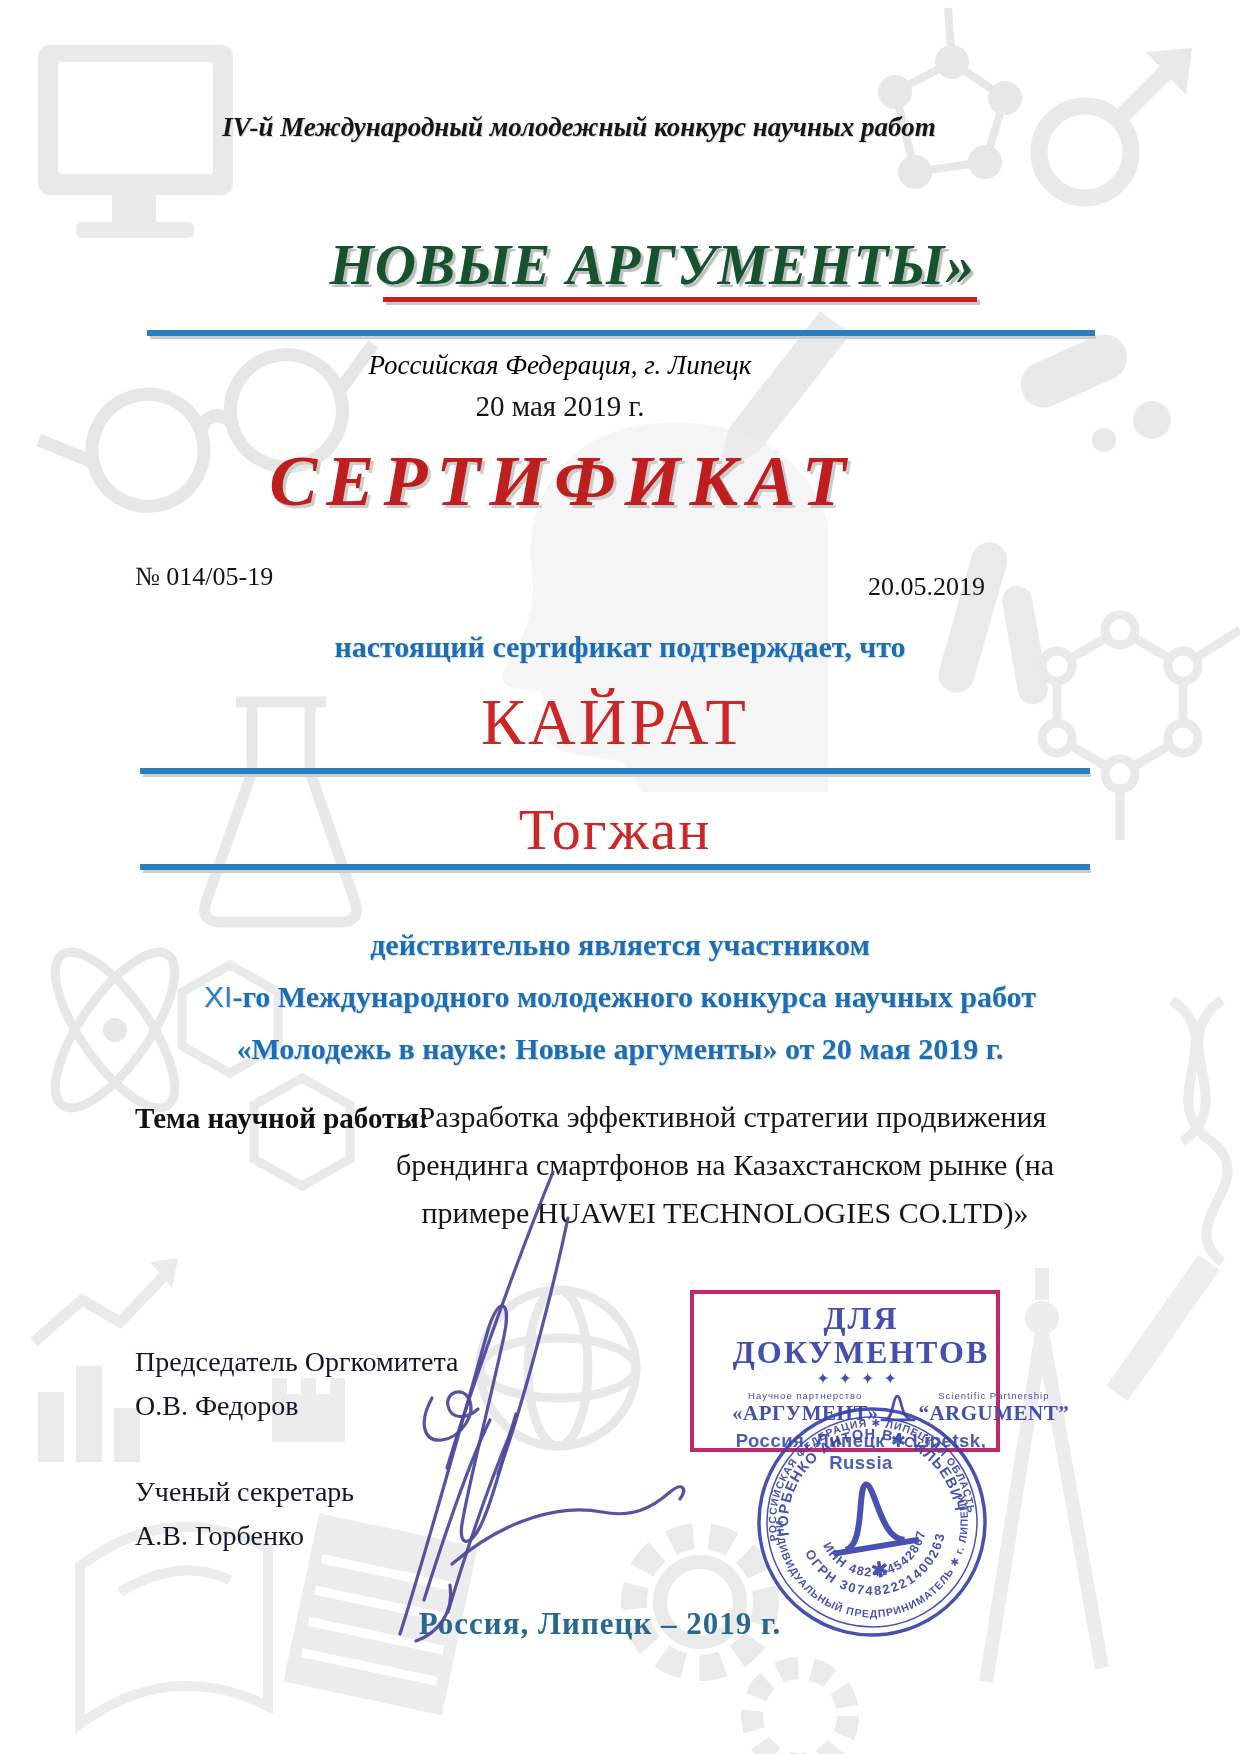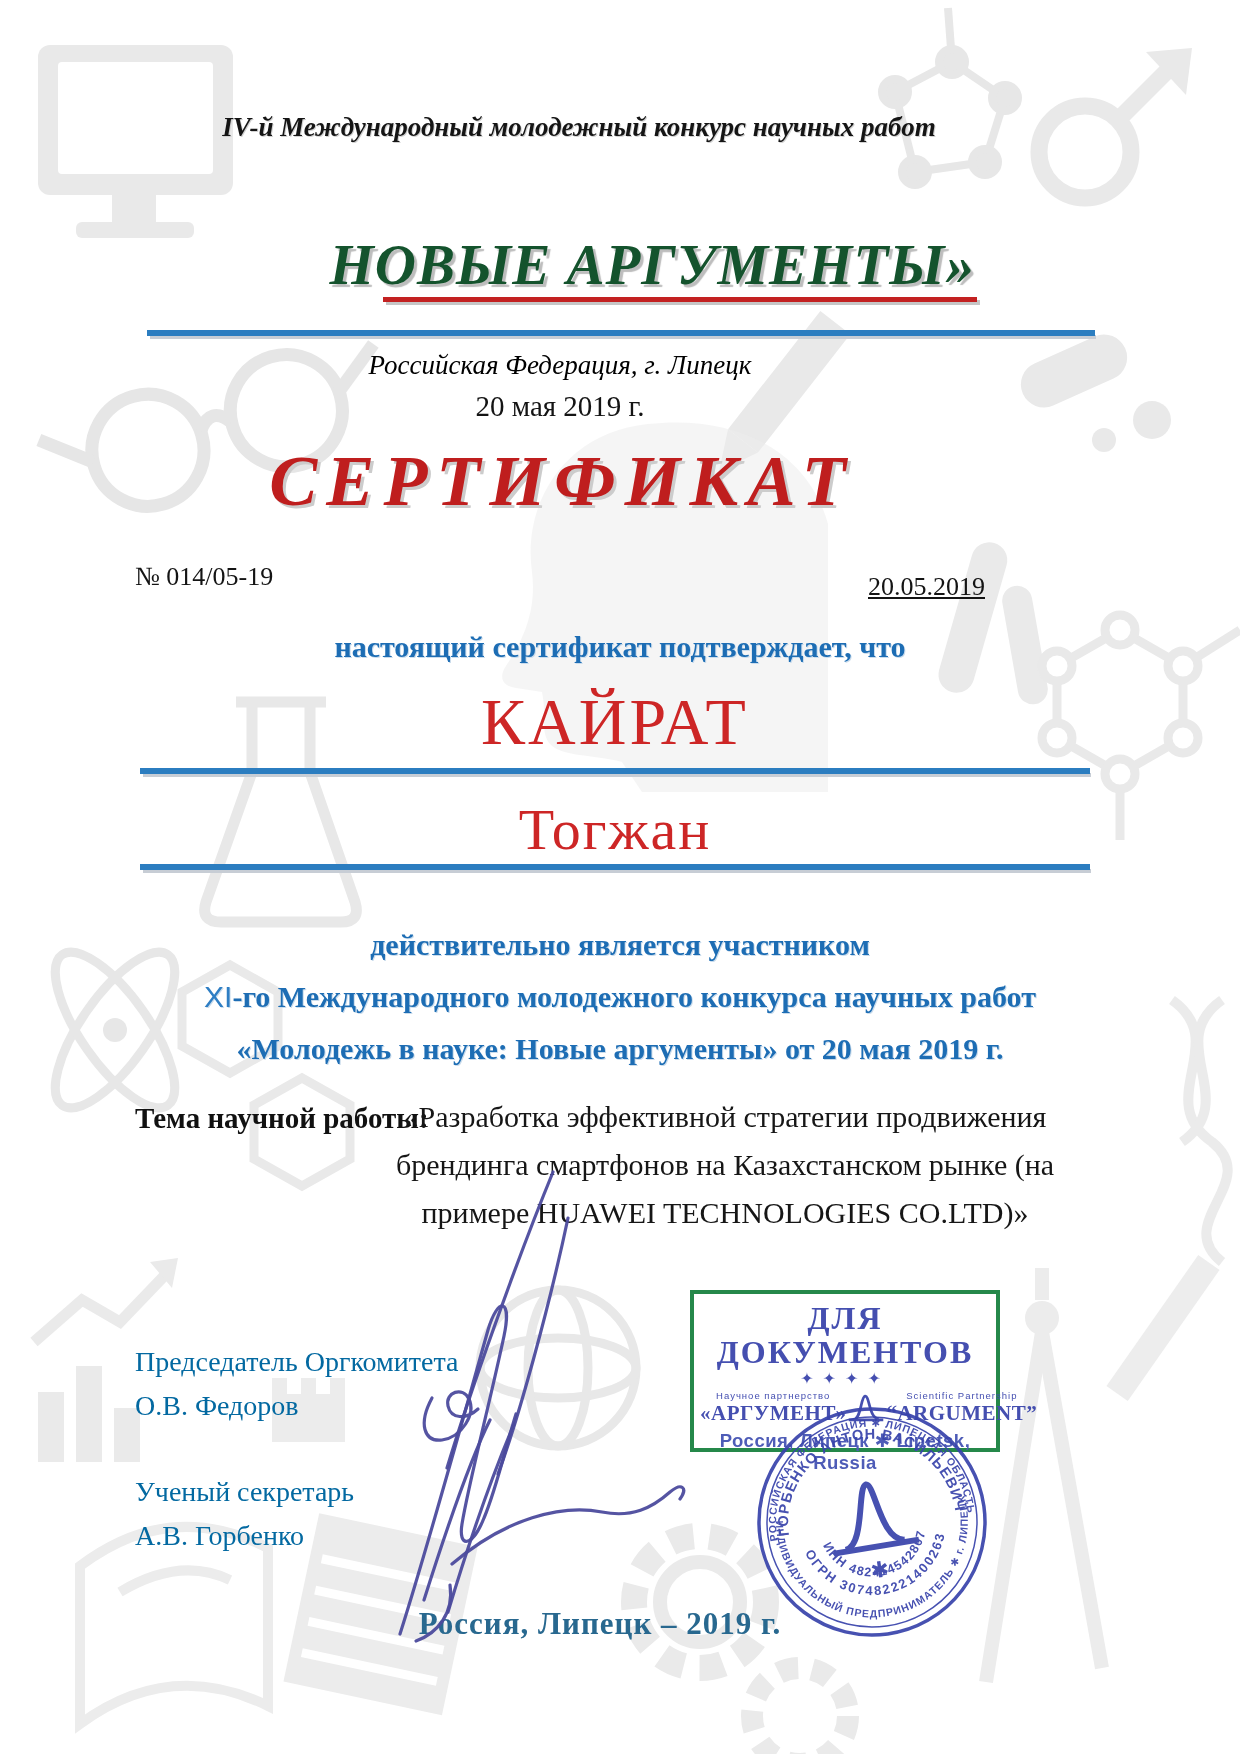--- a/index.html
+++ b/index.html
@@ -18,41 +18,41 @@
   .t2{top:232px;left:0;right:265px;text-align:right;font-size:57px;font-weight:bold;font-style:italic;
       color:#14532d;letter-spacing:1px;text-shadow:3px 3px 1px #bdbdbd;}
   .t2-underline{top:297px;left:383px;width:594px;height:5px;background:#c32121;box-shadow:3px 3px 0 #c6c6c6;}
   .rule{height:6px;background:#2b7dc0;box-shadow:2px 4px 0 -1px #c7cdd5;}
   .rule-top{top:330px;left:147px;right:145px;}
   .loc{top:350px;left:0;width:1120px;text-align:center;font-style:italic;font-size:27px;color:#000000;}
   .dt{top:390px;left:0;width:1120px;text-align:center;font-size:29px;color:#141414;}
   .cert{top:440px;left:0;width:1124px;text-align:center;font-size:72px;font-weight:bold;font-style:italic;
         color:#bf1e1e;letter-spacing:9px;text-shadow:3px 3px 0 #cccccc;}
   .num{top:562px;left:135px;font-size:26px;color:#141414;}
-  .cdate{top:572px;right:255px;font-size:26px;color:#141414;text-decoration:underline;}
+  .cdate{top:572px;right:255px;font-size:26px;color:#141414;}
   .blue-line{font-weight:bold;color:#1d6db4;font-size:30px;text-shadow:1px 1px 0 #cadcec;}
   .confirm{top:630px;left:0;width:1240px;text-align:center;}
   .surname{top:684px;left:0;width:1230px;text-align:center;font-size:66px;color:#cd2626;letter-spacing:3px;}
   .firstname{top:796px;left:0;width:1230px;text-align:center;font-size:58px;color:#cd2626;letter-spacing:2px;}
   .rule-n1{top:768px;left:140px;right:150px;}
   .rule-n2{top:864px;left:140px;right:150px;}
   .p1{top:928px;left:0;width:1240px;text-align:center;}
   .p2{top:980px;left:0;width:1240px;text-align:center;}
   .p3{top:1032px;left:0;width:1240px;text-align:center;}
   .xi{font-family:"Liberation Sans","DejaVu Sans",sans-serif;font-weight:400;color:#2e7ec4;}
   .topic-label{top:1102px;left:135px;font-size:29px;font-weight:bold;color:#111;}
   .topic-line{left:330px;width:790px;text-align:center;font-size:30px;color:#161616;}
   .tl1{top:1100px;}.tl2{top:1148px;}.tl3{top:1196px;}
-  .official{left:135px;font-size:28px;color:#0369a1;font-family:Liberation Serif, serif;}
+  .official{left:135px;font-size:28px;color:#0f172a;font-family:Liberation Serif, serif;}
   .o1{top:1346px;}.o2{top:1390px;}.o3{top:1476px;}.o4{top:1520px;}
   .footer{top:1606px;left:0;width:1200px;text-align:center;font-size:31px;font-weight:bold;
           color:#28688f;letter-spacing:1px;}
   
-  .rstamp{top:1290px;left:690px;width:310px;height:162px;box-sizing:border-box;border:4px solid #15803d;
-          color:#3742ab;text-align:center;opacity:.93;background:rgba(255,255,255,0);z-index:3;}
+  .rstamp{top:1290px;left:690px;width:310px;height:162px;box-sizing:border-box;border:4px solid #be185d;
+          color:#3742ab;text-align:center;opacity:.93;background:rgba(255,255,255,0);z-index:3;padding-left:32px;}
   .rstamp-title{margin-top:7px;font-size:32px;font-weight:bold;letter-spacing:2px;line-height:34px;}
   .rstamp-stars{font-size:16px;letter-spacing:9px;line-height:18px;margin-top:1px;}
   .rstamp-mid{display:flex;justify-content:space-between;align-items:flex-end;padding:2px 6px 0 6px;}
   .rcol{flex:1;}
   .tiny{font-family:"Liberation Sans","DejaVu Sans",sans-serif;font-size:9.5px;letter-spacing:1px;line-height:11px;}
   .pname{font-size:21px;font-weight:bold;letter-spacing:.5px;line-height:24px;white-space:nowrap;}
   .peak-logo{width:40px;height:34px;flex:0 0 40px;}
   .rstamp-bottom{font-family:"Liberation Sans","DejaVu Sans",sans-serif;font-size:18.5px;font-weight:600;
                  color:#4150b2;margin-top:5px;letter-spacing:.5px;}
   

